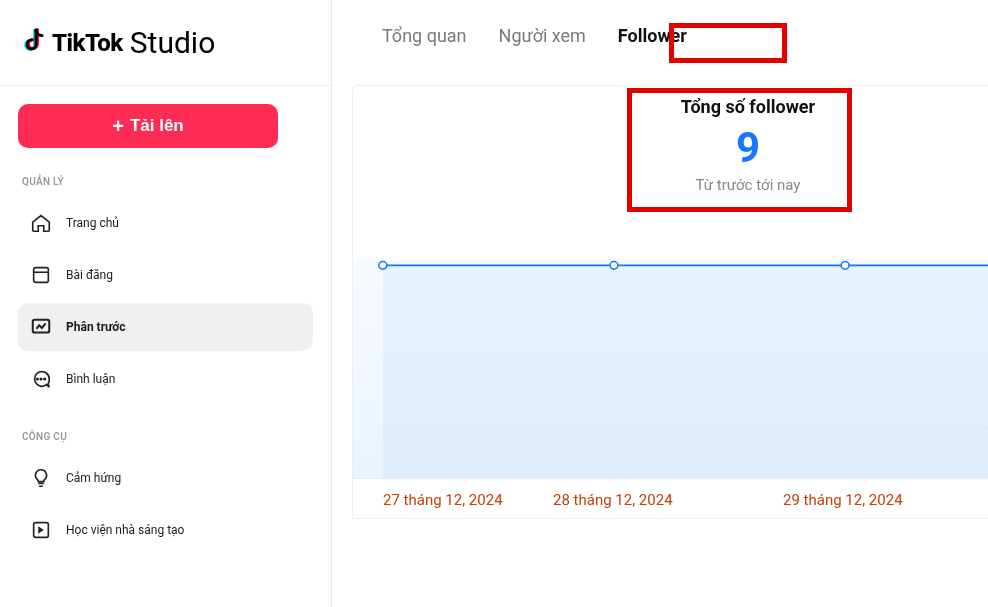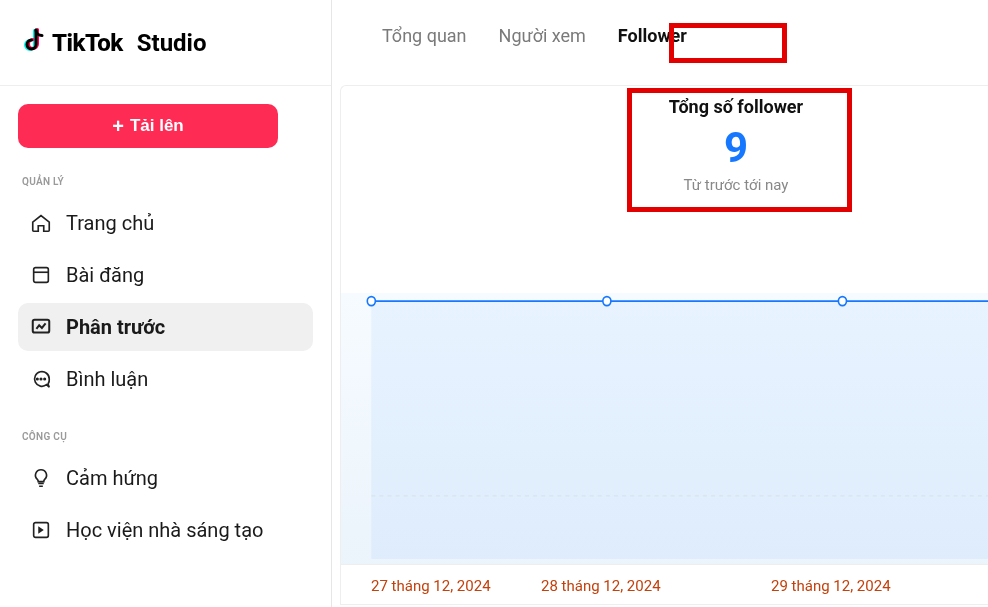--- a/index.html
+++ b/index.html
@@ -6,44 +6,44 @@
 body { font-family: -apple-system, BlinkMacSystemFont, "Segoe UI", Roboto, Helvetica, Arial, sans-serif; background: #fff; width: 988px; height: 607px; overflow: hidden; }
 
 .layout { display: flex; height: 100%; }
 
 
 .sidebar { width: 332px; border-right: 1px solid #e6e6e6; display: flex; flex-direction: column; }
 .logo-area { height: 86px; display: flex; align-items: center; padding-left: 22px; border-bottom: 1px solid #eee; }
 .logo { display: flex; align-items: center; gap: 6px; }
 .logo-note { font-size: 26px; font-weight: 900; line-height: 1; }
 .logo-tiktok { font-size: 24px; font-weight: 800; letter-spacing: -0.5px; }
-.logo-studio { font-size: 24px; font-weight: 700; margin-left: 8px; }
+.logo-studio { font-size: 30px; font-weight: 400; margin-left: 1px; }
 
 .sidebar-body { padding: 18px 18px 0 18px; }
 .upload-btn { width: 260px; height: 44px; border: none; border-radius: 10px; background: #fe2c55; color: #fff; font-size: 17px; font-weight: 700; cursor: pointer; display: flex; align-items: center; justify-content: center; gap: 6px; }
 .upload-btn .plus { font-size: 20px; font-weight: 700; line-height: 1; }
 
 .section-label { color: #9a9a9a; font-size: 10px; font-weight: 600; letter-spacing: 0.3px; margin: 28px 0 12px 4px; }
 
 .nav-list { display: flex; flex-direction: column; gap: 4px; }
-.nav-item { display: flex; align-items: center; gap: 14px; height: 48px; border-radius: 10px; padding: 0 12px; cursor: pointer; font-size: 20px; color: #1a1a1a; }
+.nav-item { display: flex; align-items: center; gap: 14px; height: 48px; border-radius: 10px; padding: 0 12px; cursor: pointer; font-size: 12px; color: #1a1a1a; }
 .nav-item.active { background: #f0f0f0; font-weight: 700; }
 .nav-item .icon { width: 22px; height: 22px; display: flex; align-items: center; justify-content: center; }
 .nav-item svg { width: 22px; height: 22px; stroke: #222; stroke-width: 1.8; fill: none; }
 .nav-item.active svg { stroke-width: 2.2; }
 
 
 .main { flex: 1; position: relative; }
 .tabs { display: flex; gap: 16px; align-items: center; height: 70px; padding-left: 42px; }
 .tab { font-size: 18px; color: #7a7a7a; cursor: pointer; padding: 6px 8px; }
 .tab.active { color: #111; font-weight: 700; }
 .highlight-tab { position: absolute; border: 5px solid #e30000; }
 .highlight-card { position: absolute; border: 5px solid #e30000; }
 
-.chart-panel { position: absolute; left: 340px; top: 85px; right: 0; height: 520px; border: 1px solid #eee; border-right: none; border-top-left-radius: 6px; background: linear-gradient(#fff 0%, #fff 40%, #f6fbff 40%, #eaf3fb 100%); overflow: hidden; padding-left: 16px; }
+.chart-panel { position: absolute; left: 352px; top: 85px; right: 0; height: 434px; border: 1px solid #eee; border-right: none; border-top-left-radius: 6px; background: linear-gradient(#fff 0%, #fff 40%, #f6fbff 40%, #eaf3fb 100%); overflow: hidden; padding-left: 16px; }
 
 .stat-card { position: absolute; left: 290px; top: 10px; width: 210px; text-align: center; }
 .stat-title { font-size: 18px; font-weight: 700; color: #111; }
 .stat-value { font-size: 42px; font-weight: 700; color: #1677ff; margin: 6px 0 4px; }
 .stat-sub { font-size: 15px; color: #888; }
 
 .chart-svg { position: absolute; left: 0; top: 0; width: 100%; height: 100%; }
 .dashed-grid { stroke: #d9e4ee; stroke-width: 1; stroke-dasharray: 4 4; }
 .area-fill { fill: rgba(22, 119, 255, 0.06); }
 .chart-line { stroke: #1677ff; stroke-width: 1.6; fill: none; }

